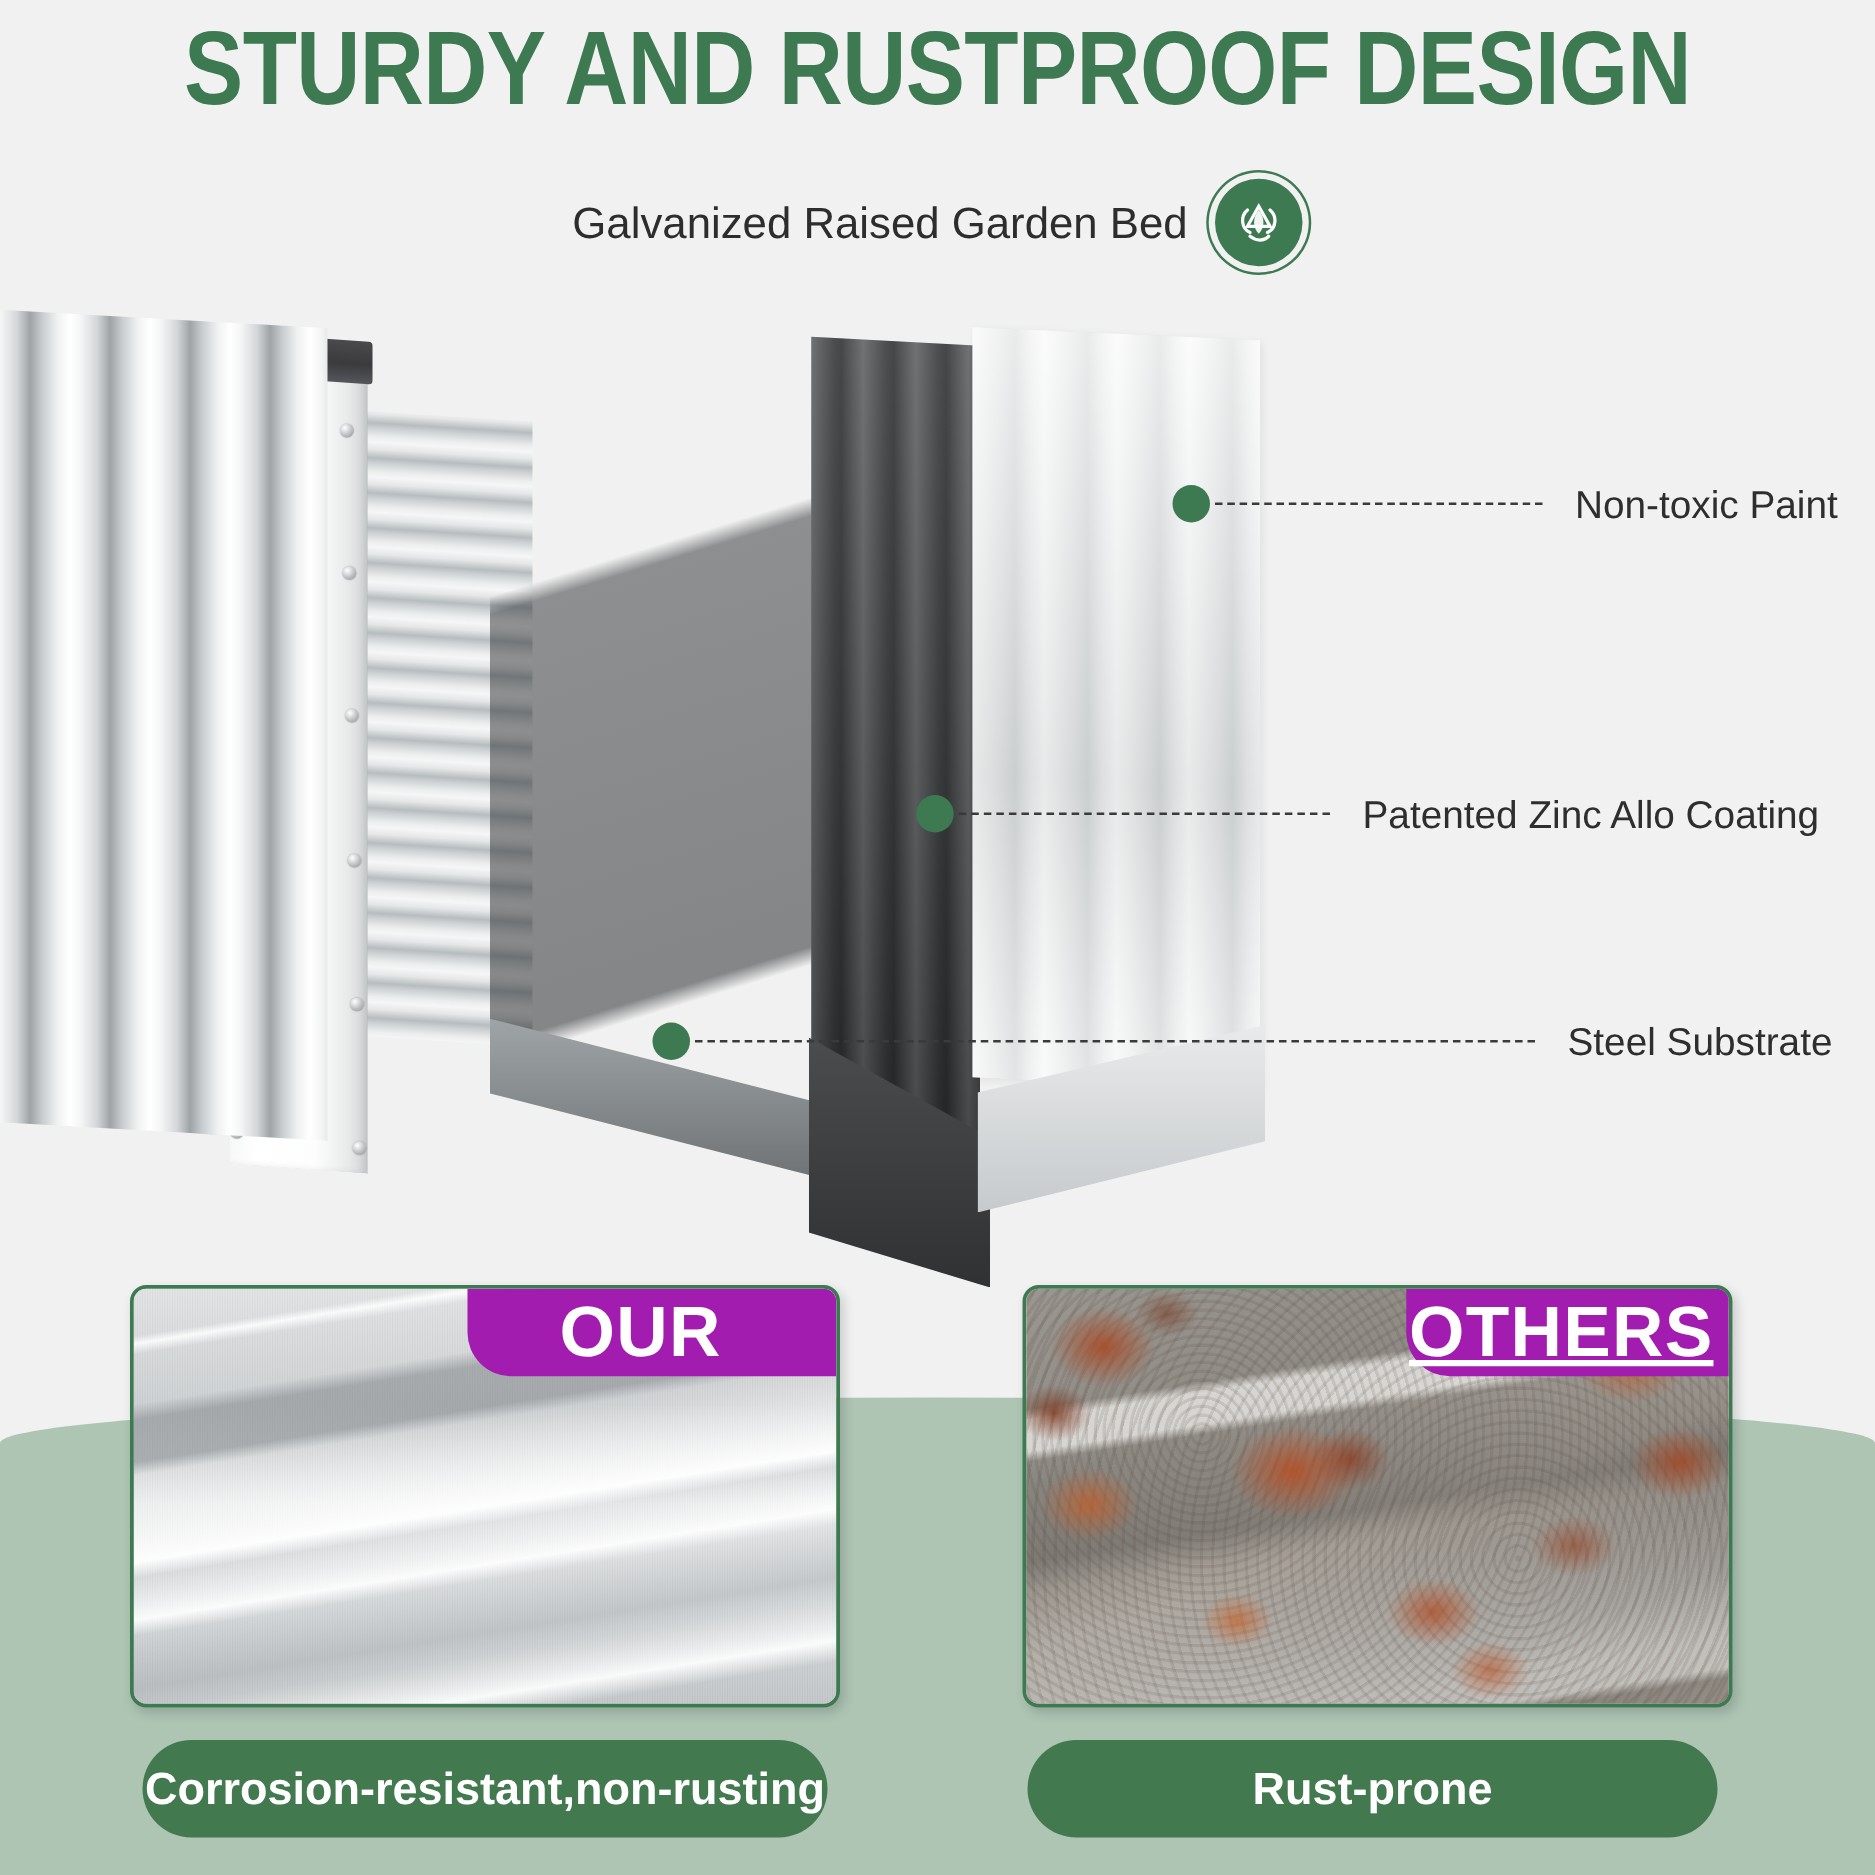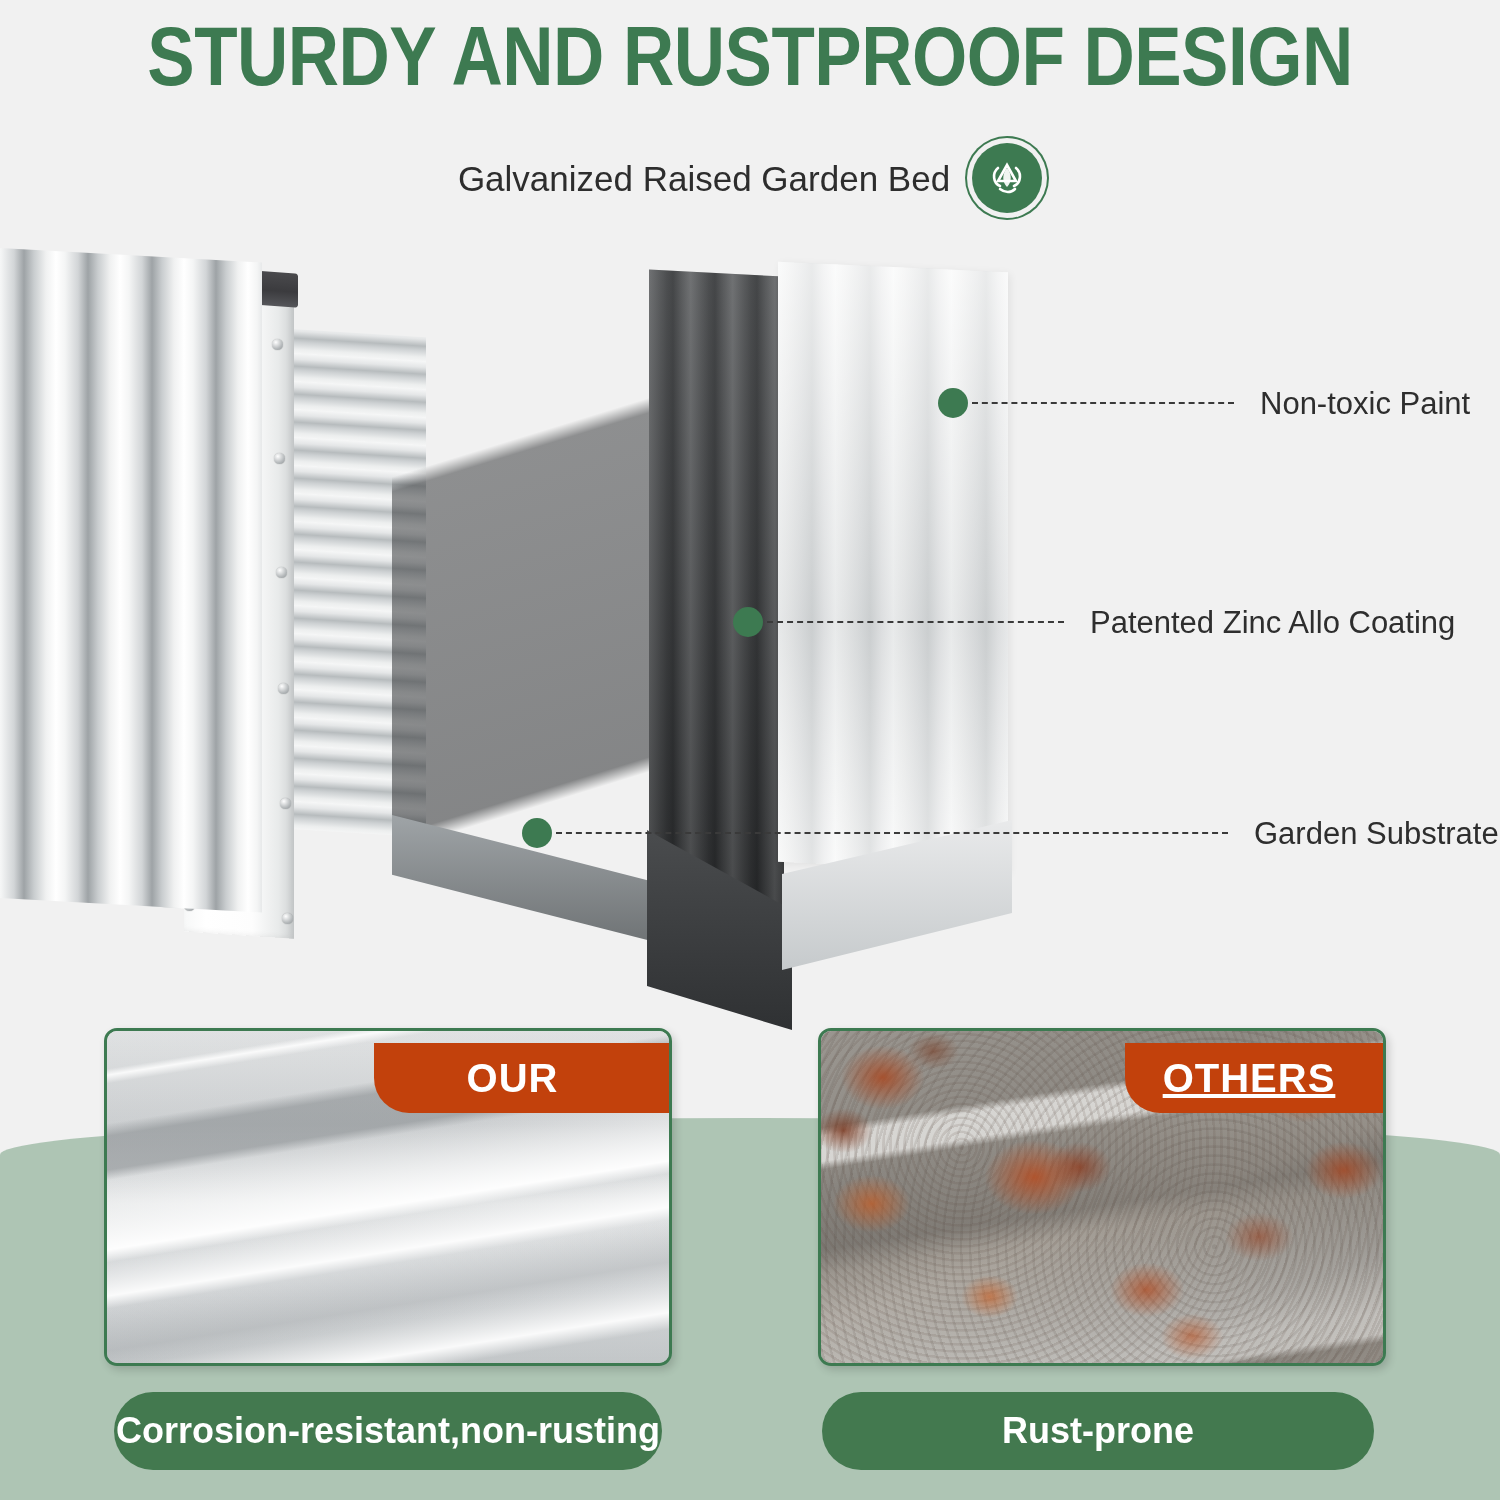--- a/index.html
+++ b/index.html
@@ -210,25 +210,25 @@
       linear-gradient(171deg,
         rgba(255,255,255,0) 0%, rgba(255,255,255,0) 23%,
         rgba(245,245,243,.70) 25%, rgba(245,245,243,.70) 31%,
         rgba(255,255,255,0) 33%,
         rgba(0,0,0,.18) 52%, rgba(0,0,0,0) 58%,
         rgba(240,240,238,.55) 88%, rgba(240,240,238,.55) 93%, rgba(255,255,255,0) 95%),
       linear-gradient(160deg,#9a9690 0%,#8e8a84 30%,#a49e96 55%,#7e7a74 80%,#938d86 100%);
   }
 
   .tab{
-    position:absolute;top:12px;right:0;height:70px;
-    background:#c2410c;
+    position:absolute;top:0;right:0;height:70px;
+    background:#a21caf;
     border-radius:0 0 0 35px;
     display:flex;align-items:center;justify-content:center;
-    color:#ffffff;font-size:40px;font-weight:bold;letter-spacing:1px;
+    color:#ffffff;font-size:57px;font-weight:bold;letter-spacing:1px;
   }
   .tab-our{width:277px;padding-right:18px;}
   .tab-others{width:248px;padding-right:10px;text-decoration:underline;}
 
   
   .pill{
     position:absolute;height:78px;border-radius:39px;background:#43794f;
     display:flex;align-items:center;justify-content:center;
     color:#ffffff;font-size:36px;font-weight:bold;white-space:nowrap;
   }
@@ -294,30 +294,30 @@
     <div class="layer-c-shade"></div>
     <div class="flap-right"></div>
   </div>
 
   <div class="callout" style="left:938px;top:388px;">
     <span class="dot"></span>
     <span class="dash" style="width:262px;"></span>
     <span class="co-label">Non-toxic Paint</span>
   </div>
 
-  <div class="callout" style="left:733px;top:607px;">
+  <div class="callout" style="left:733px;top:636px;">
     <span class="dot"></span>
     <span class="dash" style="width:297px;"></span>
     <span class="co-label">Patented Zinc Allo Coating</span>
   </div>
 
   <div class="callout" style="left:522px;top:818px;">
     <span class="dot"></span>
     <span class="dash" style="width:672px;"></span>
-    <span class="co-label">Garden Substrate</span>
+    <span class="co-label">Steel Substrate</span>
   </div>
 
   <div class="card card-our">
     <div class="metal-good"></div>
     <div class="tab tab-our">OUR</div>
   </div>
 
   <div class="card card-others">
     <div class="metal-rust"></div>
     <div class="tab tab-others">OTHERS</div>

